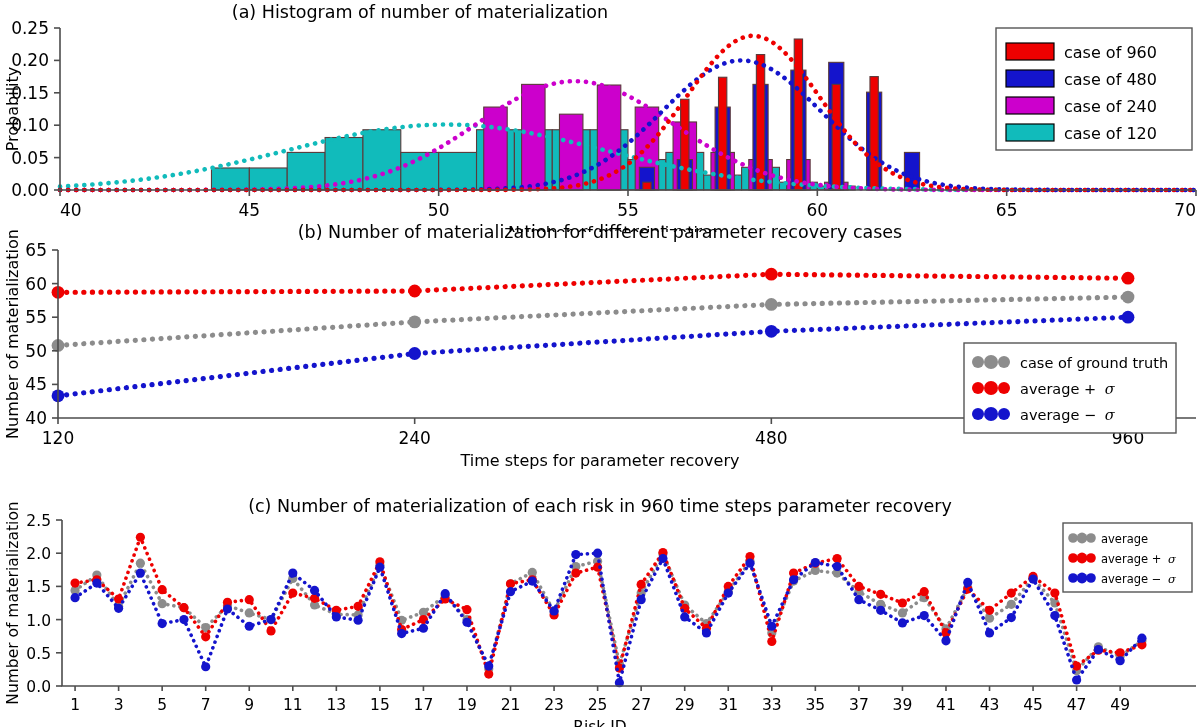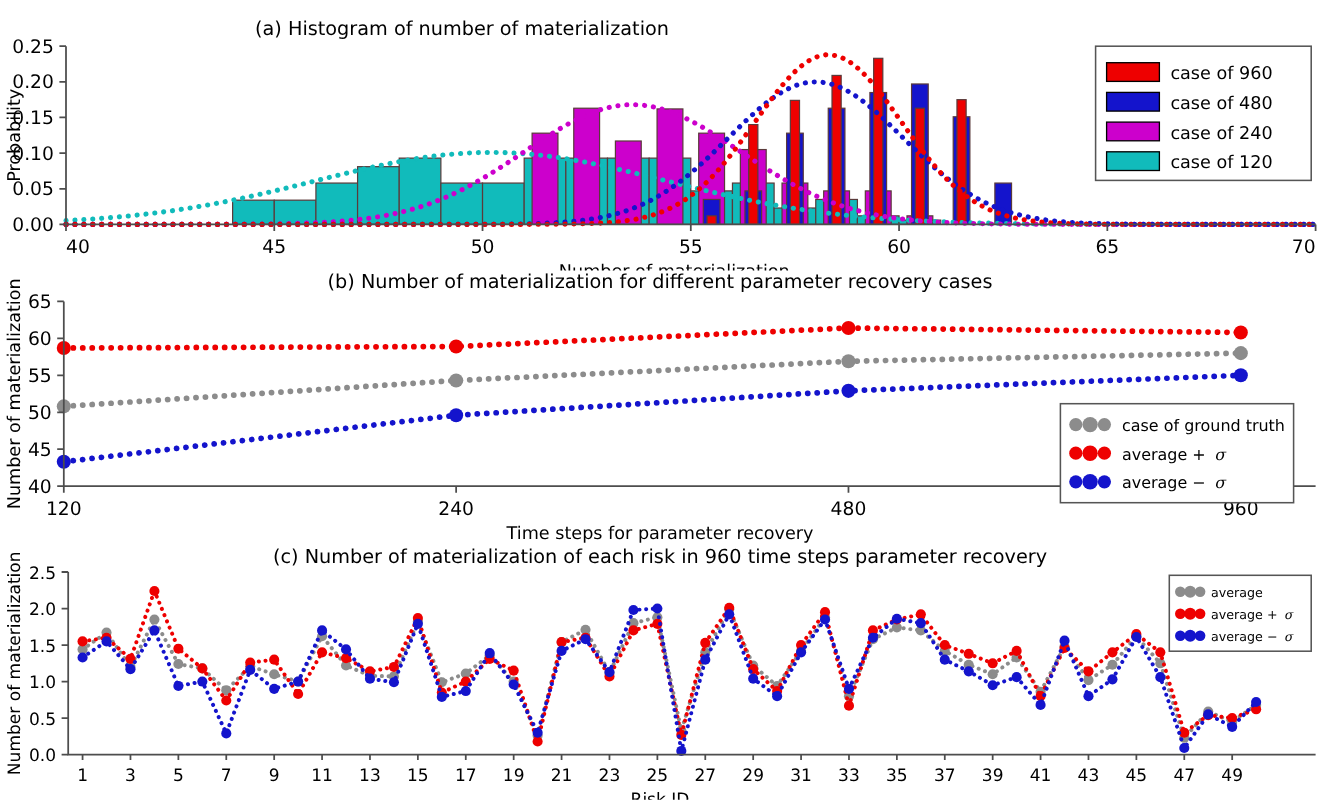--- a/index.html
+++ b/index.html
@@ -16,22 +16,22 @@
   #figure {
     position: relative;
     width: 1200px;
     height: 727px;
   }
   .panel {
     position: absolute;
     left: 0;
     width: 1200px;
   }
-  #panel-a { top: 14px; height: 232px; text-align: center; }
-  #panel-b { top: 244px; height: 250px; }
+  #panel-a { top: 0; height: 232px; text-align: center; }
+  #panel-b { top: 220px; height: 250px; }
   #panel-c { top: 494px; height: 245px; }
   svg { display: block; }
   .ptitle {
     font-family: "DejaVu Sans", sans-serif;
     font-size: 17.5px;
     fill: #000000;
   }
   .ticklabel {
     font-family: "DejaVu Sans", sans-serif;
     font-size: 17px;

